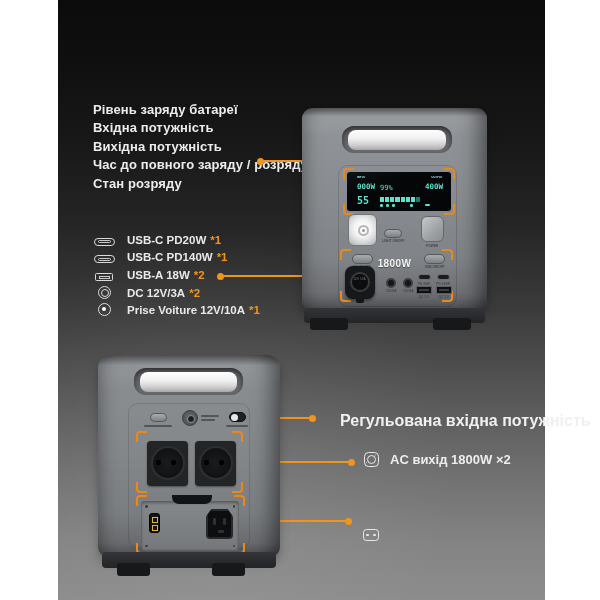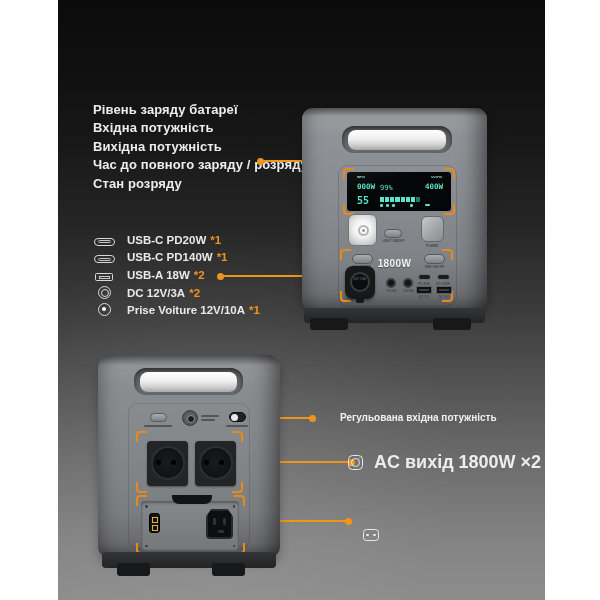--- a/index.html
+++ b/index.html
@@ -117,21 +117,21 @@
   #xt60{position:absolute;left:51px;top:158px;width:11px;height:20px;background:#141414;border-radius:3px;border:1px solid #000}
   #xt60 i{position:absolute;left:2px;width:6px;height:6px;border:1.4px solid #e2b23a;background:#151310}
   #xt60 i.a{top:2.5px}#xt60 i.b{top:11px}
   #acin{position:absolute;left:108px;top:154px;width:27px;height:30px;background:#0d0e0f;border:2px solid #28292b;border-radius:4px;
     clip-path:polygon(20% 0,80% 0,100% 25%,100% 100%,0 100%,0 25%)}
   #acin u{position:absolute;width:3px;height:7px;background:#2e3032;border-radius:1px}
   #acin .p1{left:5px;top:7px}#acin .p2{right:5px;top:7px}
   #acin .p3{left:10px;bottom:4px;width:6px;height:3px}
 
   
-  #backtitle{left:282px;top:412px;color:#f0f0f0;font-size:10px;font-weight:700;white-space:nowrap}
+  #backtitle{left:282px;top:412px;color:#f0f0f0;font-size:16px;font-weight:700;white-space:nowrap}
   .brow{position:absolute;display:flex;align-items:center;color:#ededed;font-weight:700}
   .brow .ic{width:26px;display:flex;justify-content:center}
   .brow .bl2{margin-left:6px;white-space:nowrap}
   .acoutic{width:15px;height:15px;border:1.7px solid #e9e9e9;border-radius:4.5px;position:relative}
   .acoutic::after{content:"";position:absolute;left:2.2px;top:2.2px;width:7.2px;height:7.2px;border:1.5px solid #e9e9e9;border-radius:50%}
   .acoutic::before{content:"";position:absolute;left:1px;top:8.5px;width:1.8px;height:1.8px;border-radius:50%;background:#e9e9e9;box-shadow:8.6px -7.5px 0 #e9e9e9}
   .xt60ic{width:10px;height:17px;border:1.7px solid #e9e9e9;border-radius:4px;position:relative}
   .xt60ic::before,.xt60ic::after{content:"";position:absolute;left:2px;width:2.6px;height:2.6px;border-radius:50%;background:#e9e9e9}
   .xt60ic::before{top:2.5px}.xt60ic::after{bottom:2.5px}
   .acinic{width:16px;height:11.5px;border:1.7px solid #e9e9e9;border-radius:3.5px;position:relative}
@@ -364,21 +364,21 @@
         <u class="p2"></u>
         <u class="p3"></u>
       </div>
 
     <div class="basestrip" style="left:4px;top:197px;width:174px;height:16px"></div>
     <div class="foot" style="left:19px;top:208px;width:33px;height:13px"></div>
     <div class="foot" style="left:114px;top:208px;width:33px;height:13px"></div>
   </div>
 
   <div id="backtitle" class="abs">Регульована вхідна потужність</div>
-  <div class="brow" style="left:284px;top:452px;font-size:18px">
+  <div class="brow" style="left:300px;top:452px;font-size:13px">
     <span class="ic">
         <span class="acoutic"></span>
       </span>
     <span class="bl2">AC вихід 1800W ×2</span>
   </div>
   <div class="brow" style="left:300px;top:529px;font-size:12.4px">
     <span class="ic">
         <span class="acinic"></span>
       </span>
   </div>

